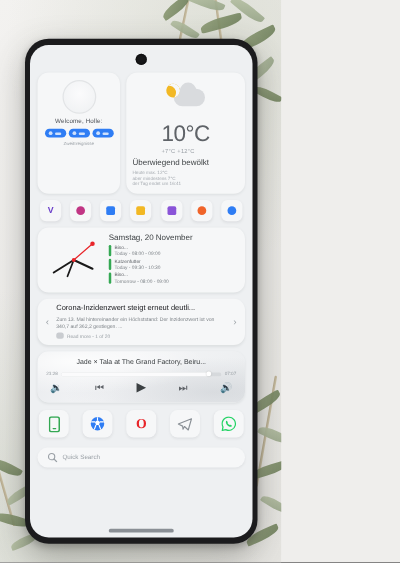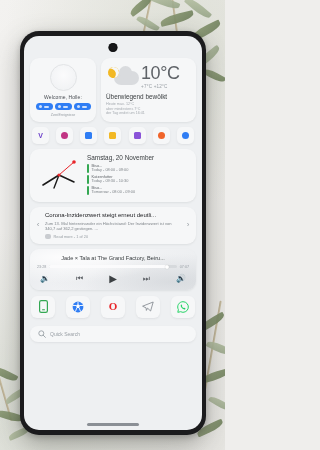--- a/index.html
+++ b/index.html
@@ -90,21 +90,21 @@
     border-radius:5px;
     height:7px; width:17px;
     display:flex; align-items:center; justify-content:center;
     gap:1.5px;
   }
   .pill .dot { width:3px; height:3px; border-radius:50%; background:#cfe0fb; }
   .pill .bar { width:5px; height:2px; border-radius:1px; background:#cfe0fb; }
   #events-note { font-size:3.6px; color:#9aa0a6; }
 
   #weather-card { flex:1; padding:5px 6px 5px 5px; position:relative; }
-  #weather-top { display:flex; align-items:center; }
+  #weather-top { display:flex; align-items:center;flex-direction:column; }
   #weather-icon { position:relative; width:34px; height:26px; flex:0 0 34px; }
   #cloud-back {
     position:absolute; left:8px; top:8px;
     width:25px; height:14px; border-radius:9px;
     background:#d9dbde;
   }
   #cloud-puff {
     position:absolute; left:13px; top:3px;
     width:13px; height:13px; border-radius:50%;
     background:#d9dbde;

